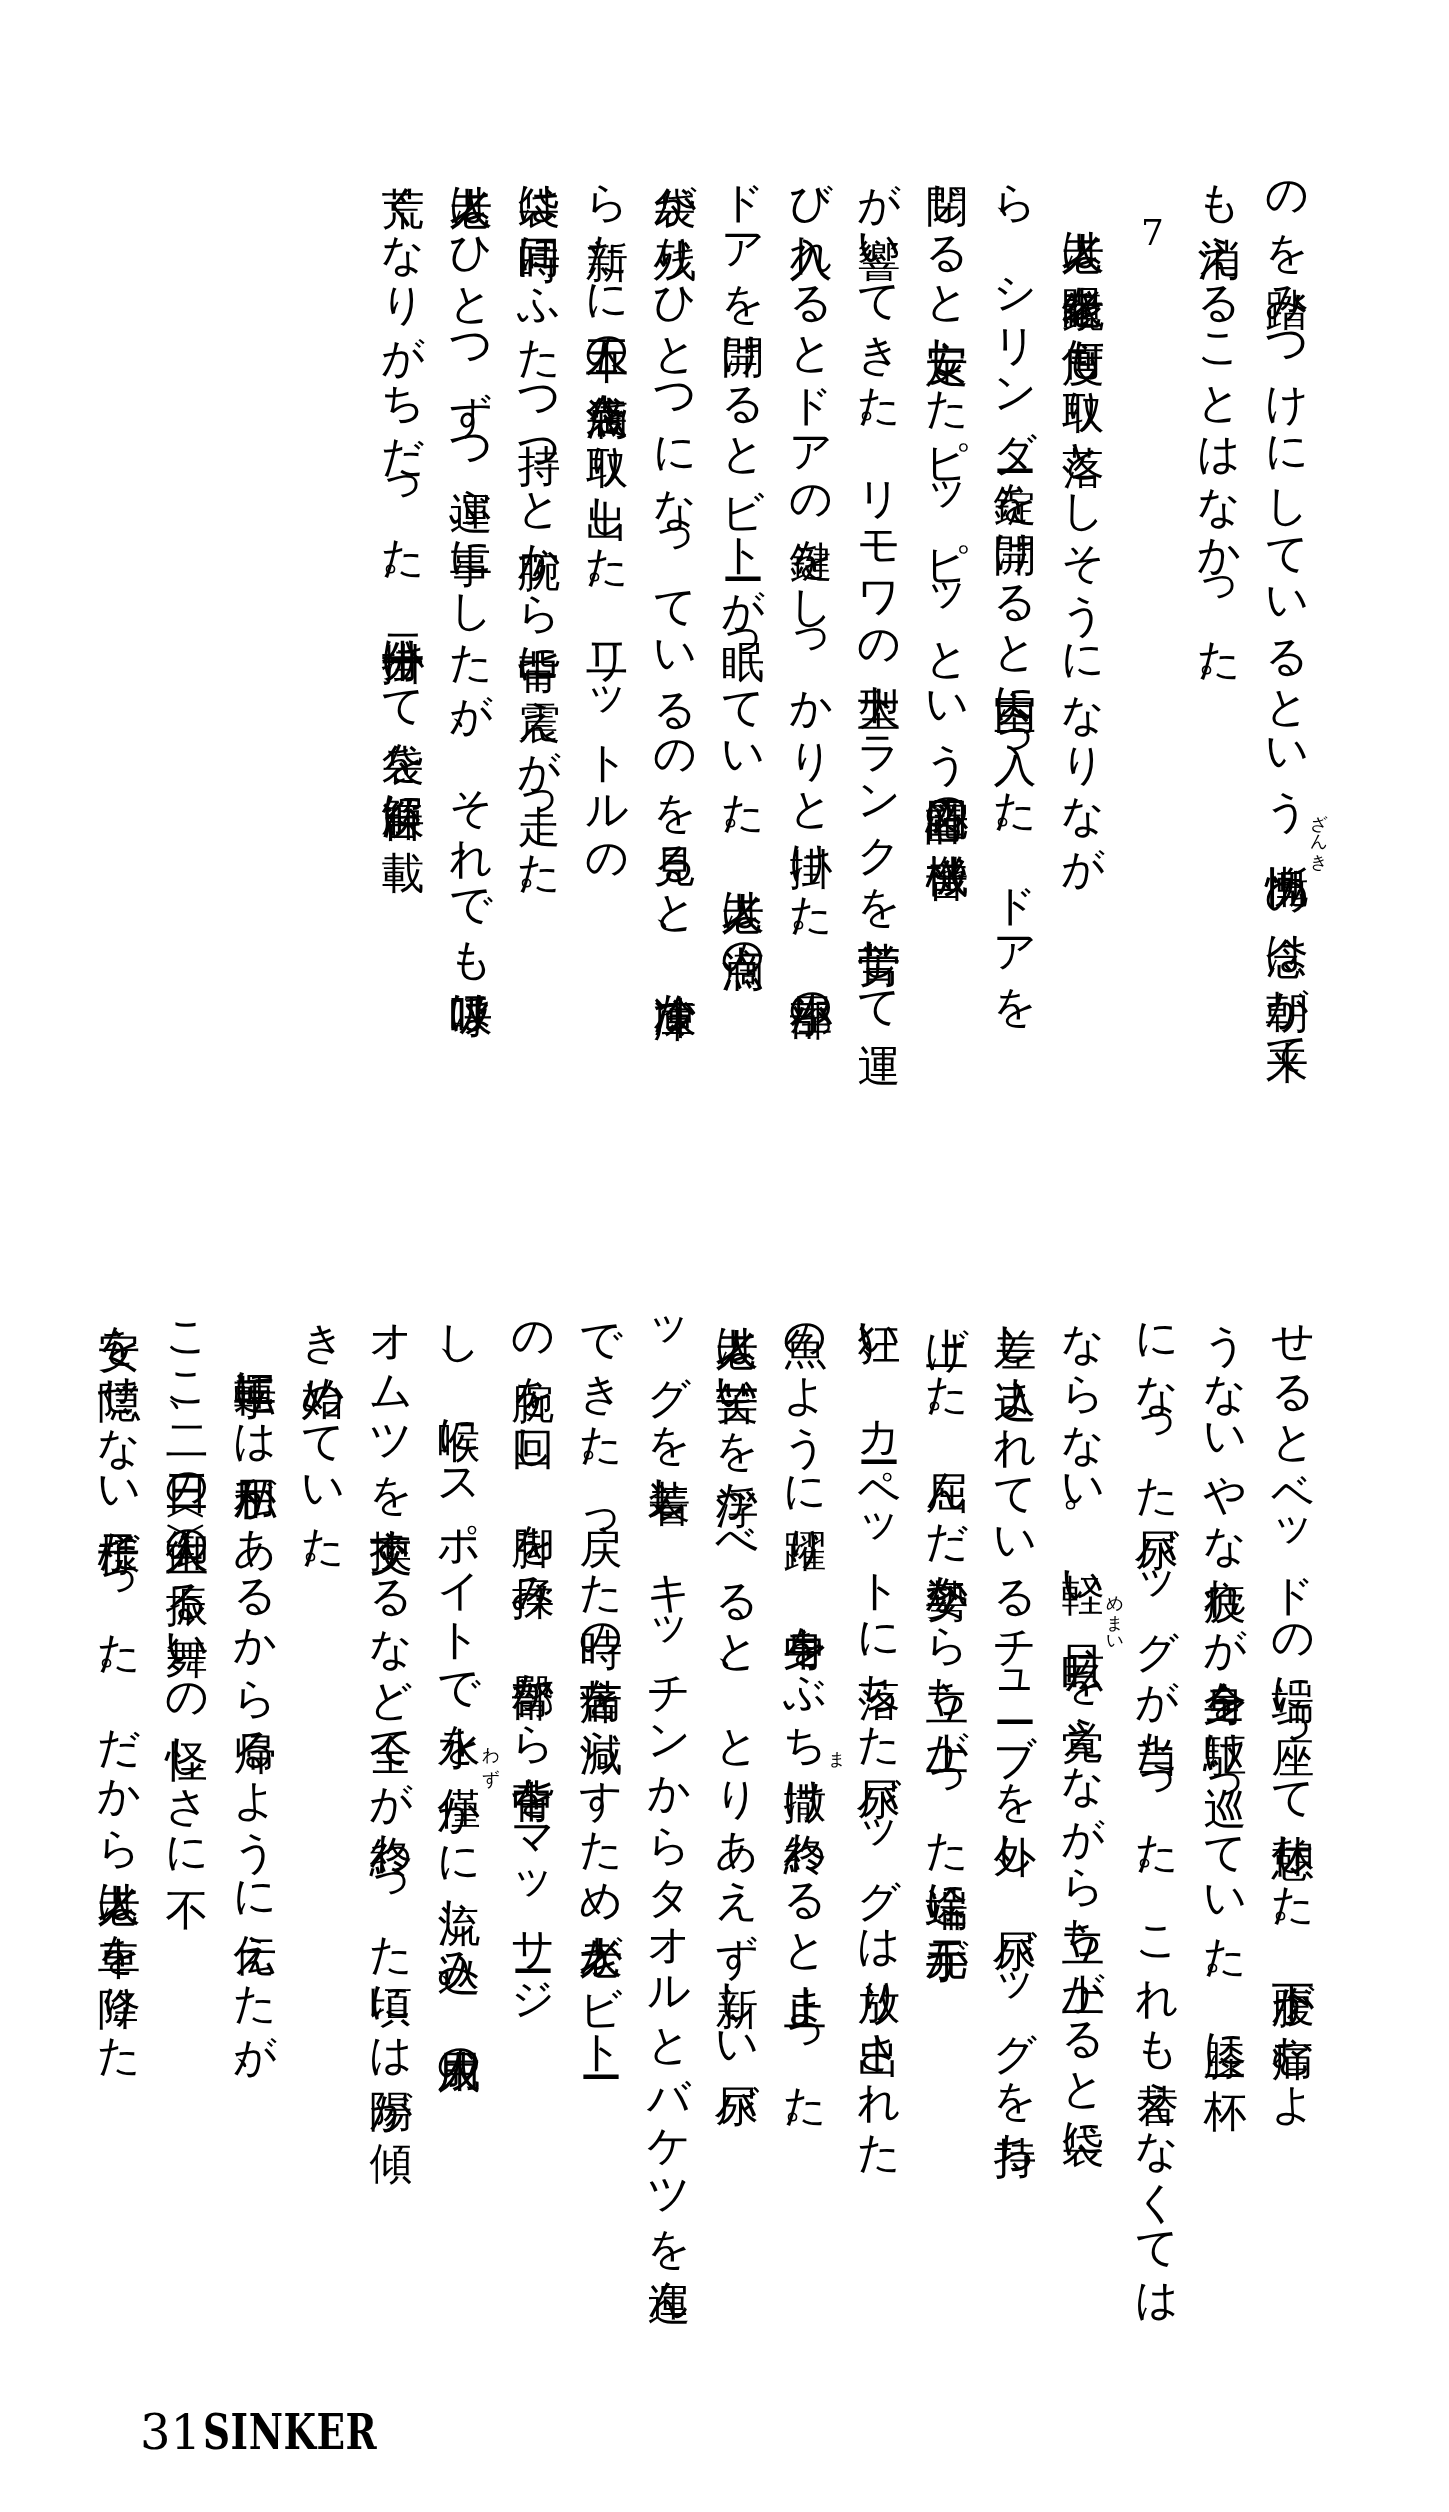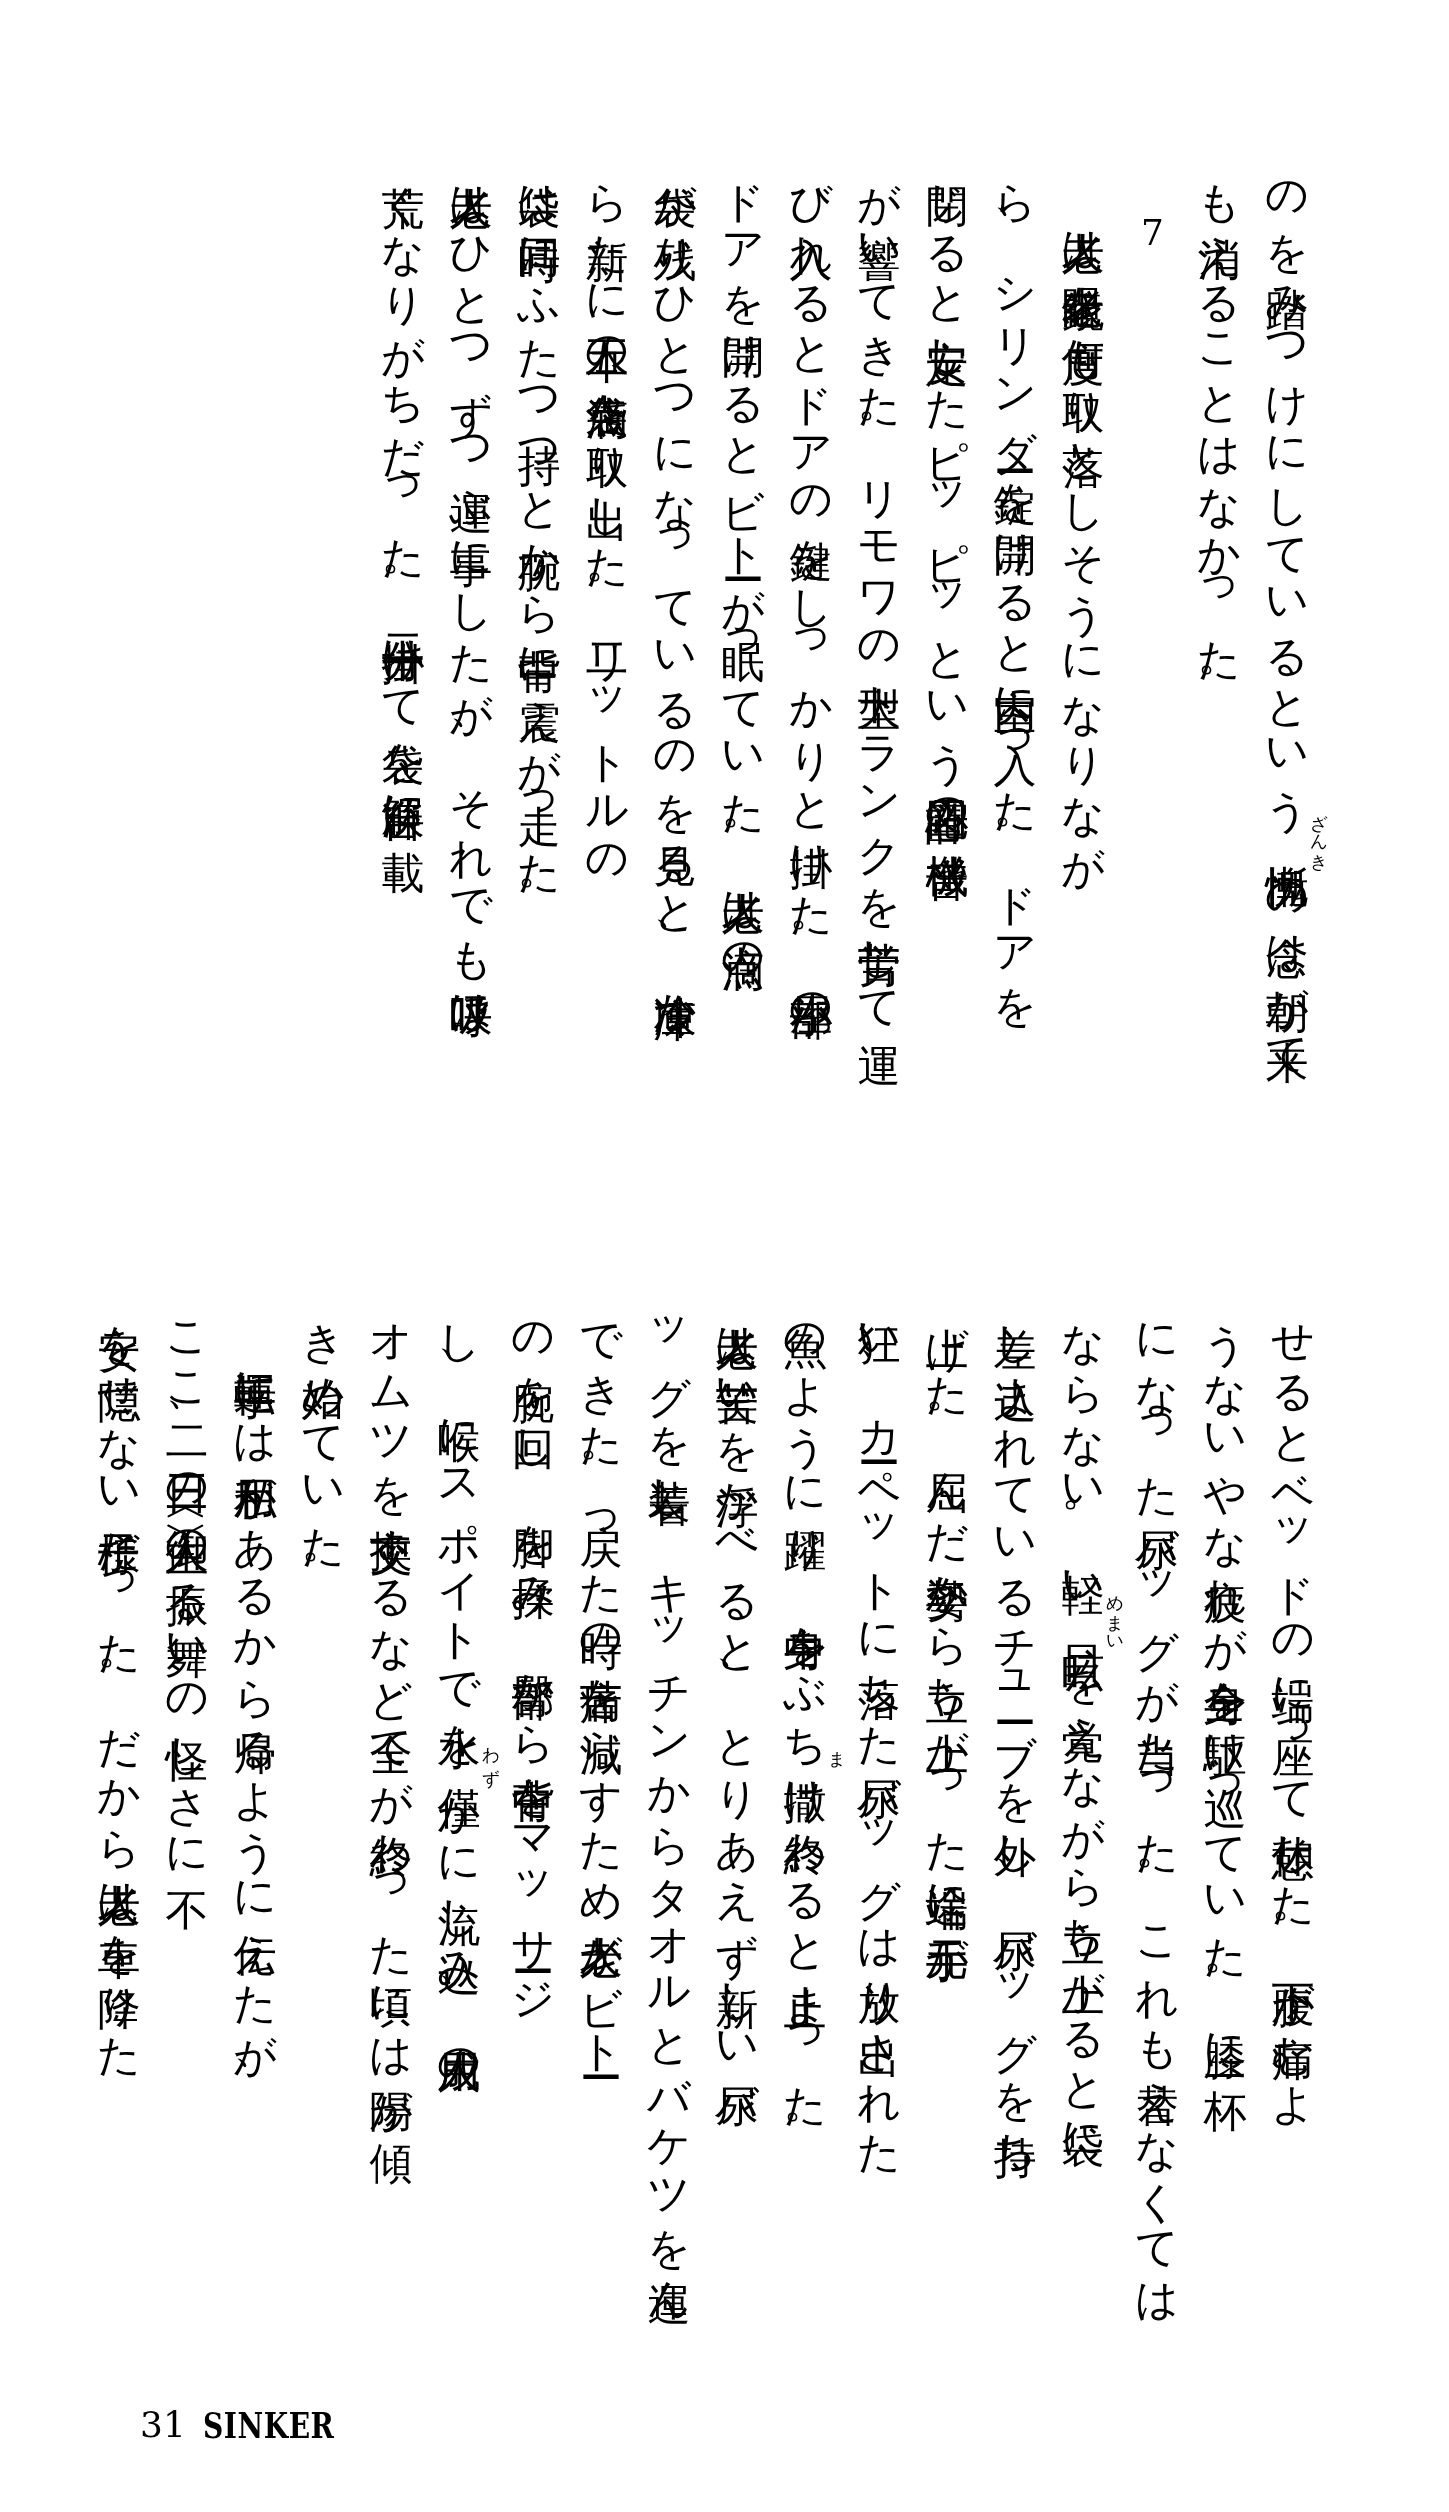--- a/index.html
+++ b/index.html
@@ -51,21 +51,21 @@
     font-size: 17.5px;
     letter-spacing: 0;
   }
 
   .footer {
     position: absolute;
     top: 2404px;
     left: 0;
     width: 100%;
     height: 42px;
-    font-size: 36px;
+    font-size: 48px;
   }
   .page-number {
     position: absolute;
     left: 140px;
     top: 0;
   }
   .running-title {
     position: absolute;
     left: 203px;
     top: 0;

